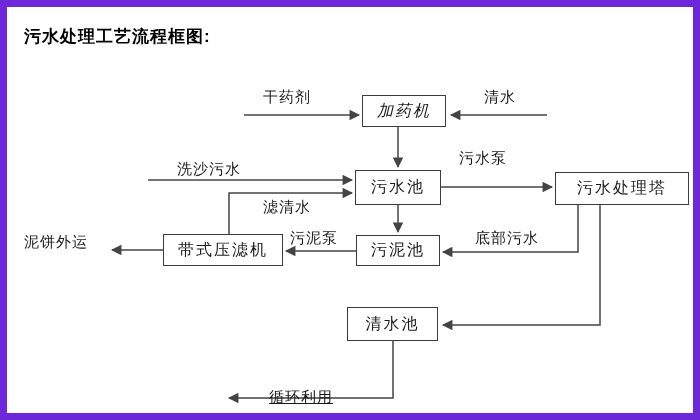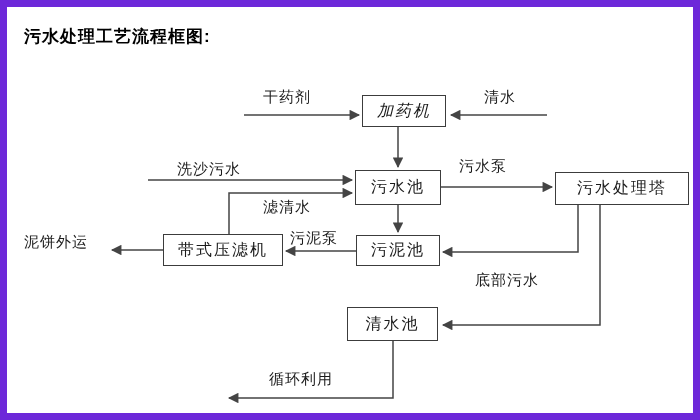--- a/index.html
+++ b/index.html
@@ -36,26 +36,26 @@
   #n-dosing{left:355px;top:88px;width:84px;height:32px;font-style:italic;}
   #n-sewage{left:348px;top:163px;width:86px;height:35px;}
   #n-tower{left:548px;top:165px;width:134px;height:33px;}
   #n-sludge{left:349px;top:228px;width:84px;height:31px;}
   #n-press{left:156px;top:227px;width:120px;height:32px;}
   #n-clean{left:340px;top:300px;width:91px;height:34px;}
   
   #l-dry{left:256px;top:81px;}
   #l-cw{left:477px;top:81px;}
   #l-sand{left:170px;top:153px;}
-  #l-spump{left:452px;top:150px;}
+  #l-spump{left:452px;top:142px;}
   #l-filtered{left:256px;top:191px;}
   #l-sludgepump{left:283px;top:222px;}
-  #l-bottom{left:468px;top:222px;margin-top:42px;}
+  #l-bottom{left:468px;top:222px;}
   #l-mudcake{left:17px;top:226px;}
-  #l-recycle{left:262px;top:363px;}
+  #l-recycle{left:262px;top:381px;text-decoration:underline;}
 </style>
 </head>
 <body>
 
 <div id="canvas">
 
   <svg id="connectors" viewBox="0 0 700 420" xmlns="http://www.w3.org/2000/svg">
     <defs>
       <marker id="ah" viewBox="0 0 10 10" refX="9" refY="5" markerWidth="9" markerHeight="7" orient="auto">
         <path d="M0,0 L10,5 L0,10 z" fill="#444444"></path>

